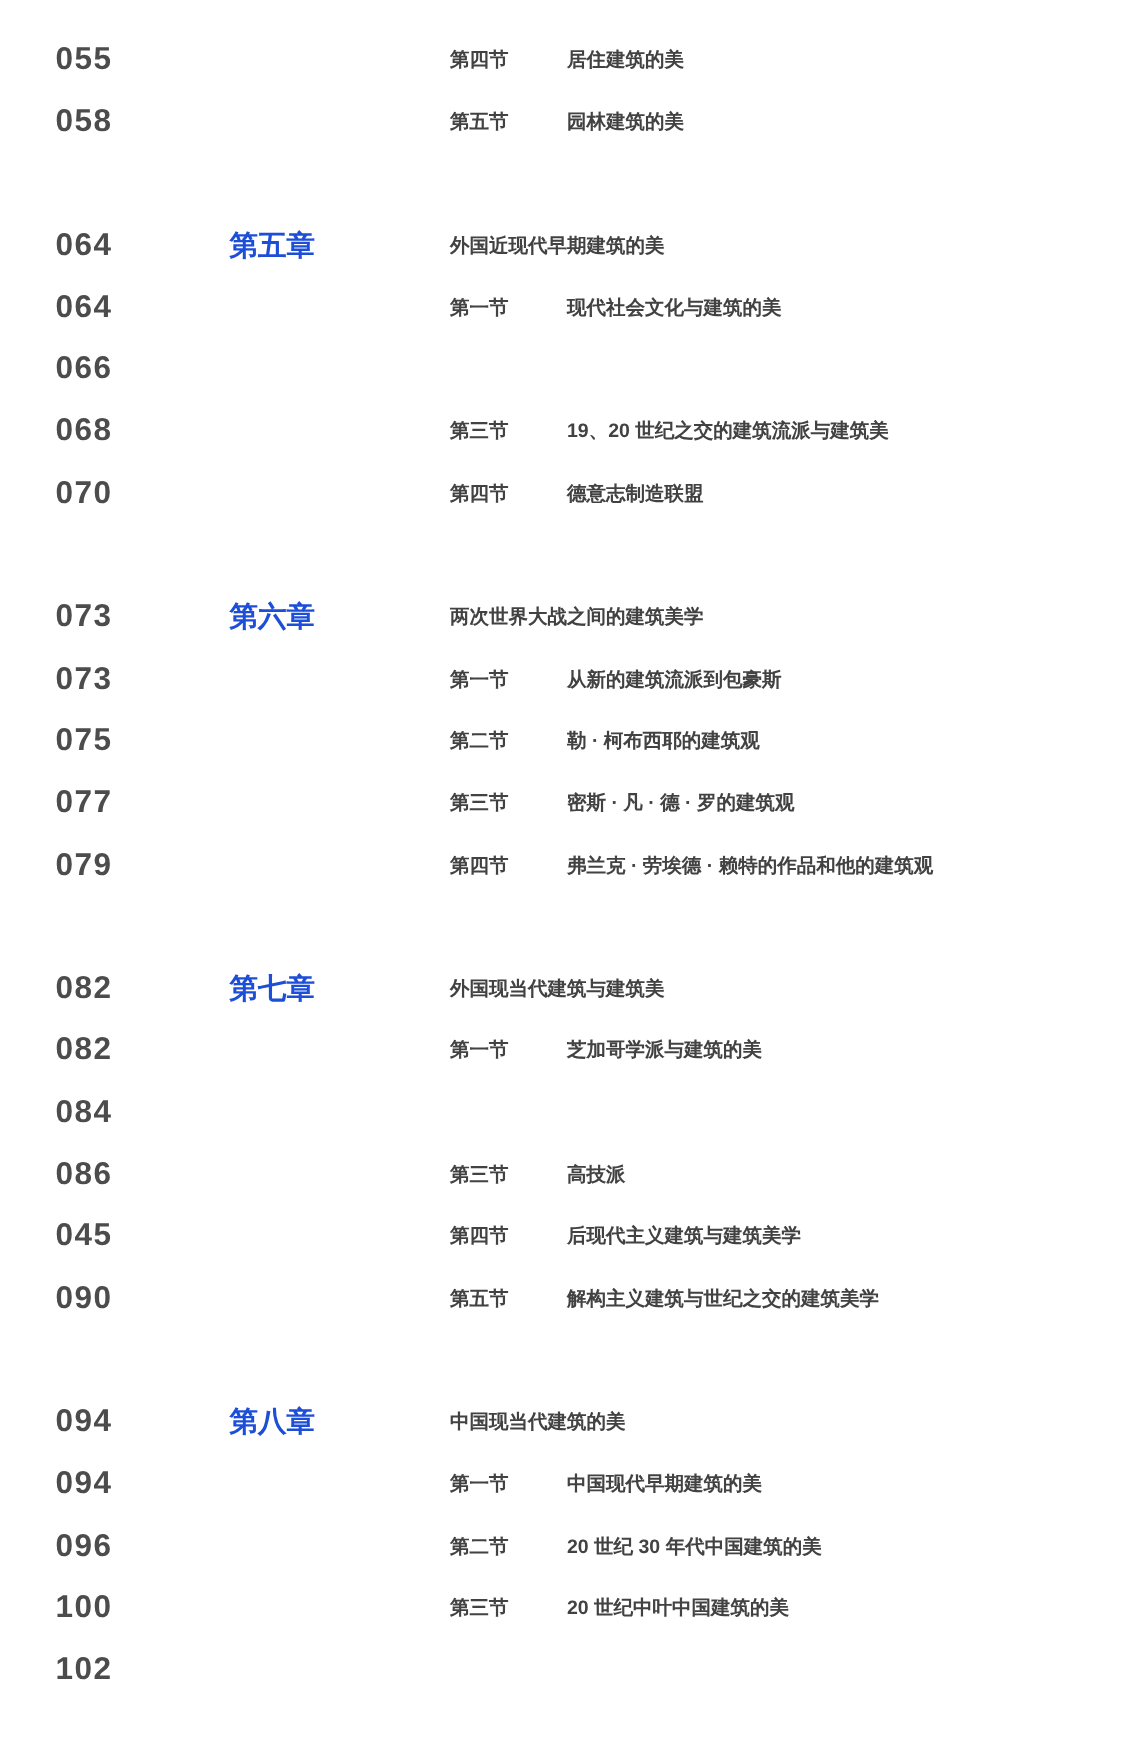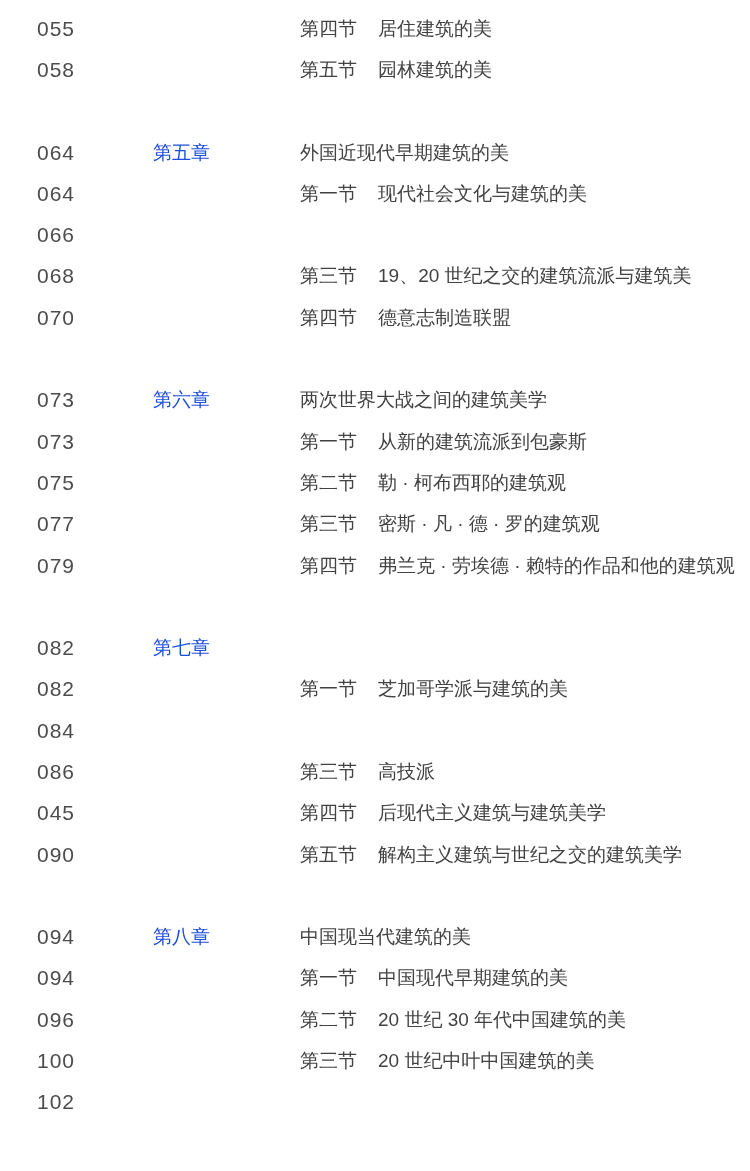--- a/index.html
+++ b/index.html
@@ -7,21 +7,22 @@
     padding: 0;
     background: #ffffff;
   }
   body {
     width: 750px;
     height: 1171px;
     overflow: hidden;
     font-family: "Liberation Sans", "DejaVu Sans", sans-serif;
   }
   .toc {
-    padding-top: 8px;
+    padding-top: 19px;
+    font-weight: bold;
   }
   .row {
     box-sizing: border-box;
     height: 41.3px;
     display: flex;
     align-items: center;
     padding-left: 37px;
     white-space: nowrap;
   }
   .row.spacer {
@@ -32,21 +33,21 @@
     font-size: 21px;
     letter-spacing: 1px;
     color: #4c4c4c;
   }
   .col-chapter {
     flex: 0 0 147px;
     font-size: 19px;
     color: #1d4ed8;
   }
   .col-content {
-    font-size: 19px;
+    font-size: 13px;
     color: #424242;
   }
   .section-label {
     display: inline-block;
     width: 78px;
   }
 </style>
 </head>
 <body>
 
@@ -125,20 +126,21 @@
     <span class="col-page">079</span>
     <span class="col-chapter"></span>
     <span class="col-content"><span class="section-label">第四节</span><span>弗兰克 · 劳埃德 · 赖特的作品和他的建筑观</span></span>
   </div>
 
   <div class="row spacer"></div>
 
   <div class="row chapter">
     <span class="col-page">082</span>
     <span class="col-chapter">第七章</span>
+    <span class="col-content"><span>外国现当代建筑与建筑美</span></span>
   </div>
 
   <div class="row section">
     <span class="col-page">082</span>
     <span class="col-chapter"></span>
     <span class="col-content"><span class="section-label">第一节</span><span>芝加哥学派与建筑的美</span></span>
   </div>
 
   <div class="row section">
     <span class="col-page">084</span>

